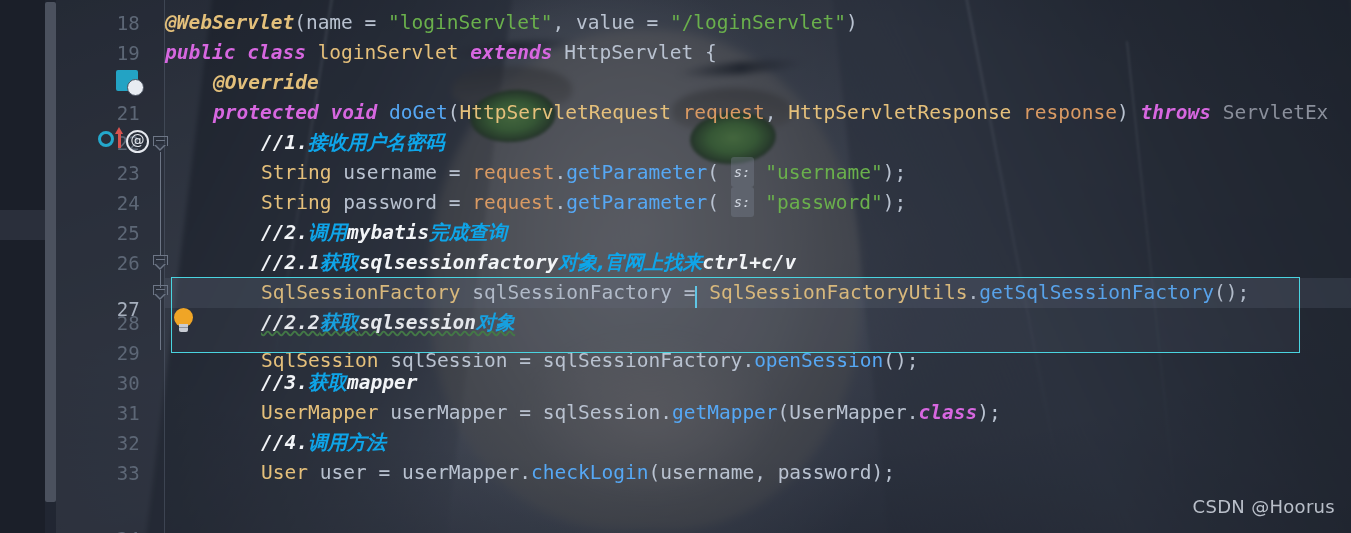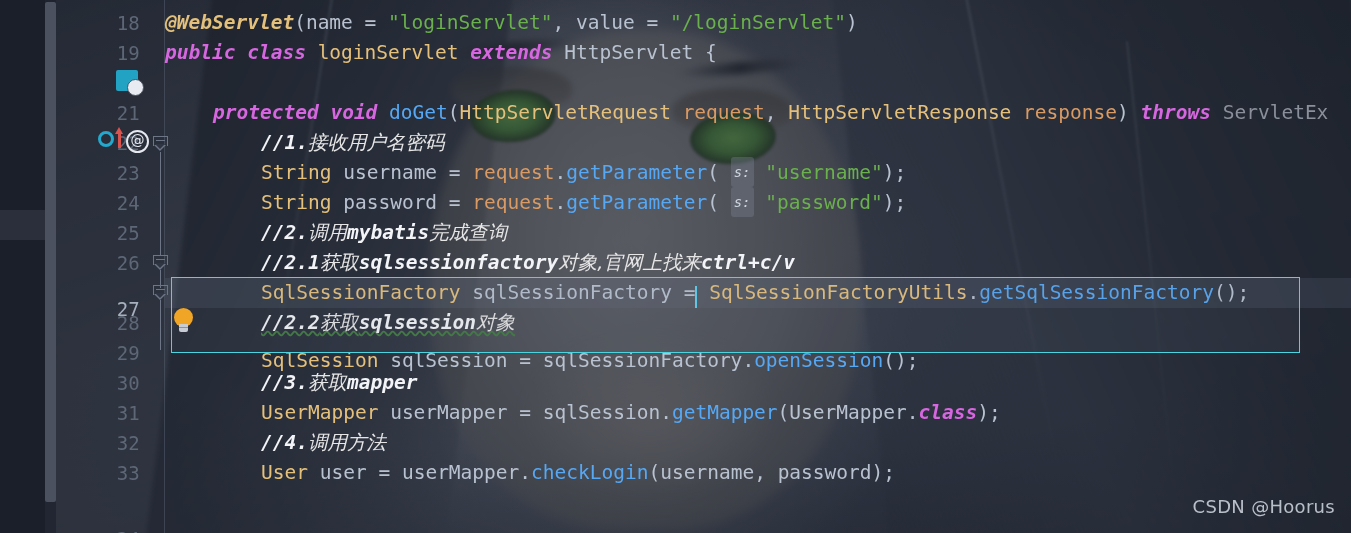--- a/index.html
+++ b/index.html
@@ -71,21 +71,21 @@
     font-size:19.5px;white-space:pre;letter-spacing:0px;}
   .kwm     {color:#d767e0;font-style:italic;font-weight:600;}
   .anno    {color:#e3c07b;font-style:italic;font-weight:700;}
   .type    {color:#e5c07b;}
   .ident   {color:#b9c2d0;}
   .field   {color:#d99a63;}
   .method  {color:#56a8f5;}
   .str     {color:#6ab04c;}
   .punct   {color:#b9c2d0;}
   .cmt     {color:#f2f4f7;font-style:italic;font-weight:700;}
-  .cmt-cn  {color:#e5e5e5;font-style:italic;font-weight:400;
+  .cmt-cn  {color:#0ea5e9;font-style:italic;font-weight:700;
             font-family:"DejaVu Sans","Liberation Sans",sans-serif;}
   .dim-txt {color:#8a8f9b;}
   .hint    {display:inline-block;background:rgba(120,128,142,.40);color:#cdd3dd;
             border-radius:3px;padding:0 3px;font-size:14px;font-style:italic;
             position:relative;top:-2px;}
   .wavy{ text-decoration:underline wavy #3f7a3f; text-decoration-skip-ink:none;}
 
   
   .caret-bar{position:absolute;width:2px;height:24px;background:#5fd0f0;top:3px;}
 
@@ -167,20 +167,24 @@
         <div class="txt" style="left: 165px;"></div>
       </div>
       <div class="row" style="top: 8px;">
         <div class="lineno">18</div>
         <div class="txt" style="left: 165px;"><span class="anno">@WebServlet</span><span class="punct">(</span><span class="ident">name</span><span class="punct"> = </span><span class="str">"loginServlet"</span><span class="punct">, </span><span class="ident">value</span><span class="punct"> = </span><span class="str">"/loginServlet"</span><span class="punct">)</span></div>
       </div>
       <div class="row" style="top: 38px;">
         <div class="lineno">19</div>
         <div class="txt" style="left: 165px;"><span class="kwm">public class </span><span class="type">loginServlet </span><span class="kwm">extends </span><span class="ident">HttpServlet </span><span class="punct">{</span></div>
       </div>
+      <div class="row" style="top: 68px;">
+        <div class="lineno">20</div>
+        <div class="txt" style="left: 213px;"><span class="anno">@Override</span></div>
+      </div>
       <div class="row" style="top: 98px; padding-left: 28px;">
         <div class="lineno">21</div>
         <div class="txt" style="left: 213px;"><span class="kwm">protected void </span><span class="method">doGet</span><span class="punct">(</span><span class="type">HttpServletRequest </span><span class="field">request</span><span class="punct">, </span><span class="type">HttpServletResponse </span><span class="field">response</span><span class="punct">) </span><span class="kwm">throws </span><span class="dim-txt">ServletEx</span></div>
       </div>
       <div class="row" style="top: 128px;">
         <div class="lineno">22</div>
         <div class="txt" style="left: 261px;"><span class="cmt">//1.</span><span class="cmt-cn">接收用户名密码</span></div>
       </div>
       <div class="row" style="top: 158px;">
         <div class="lineno">23</div>

